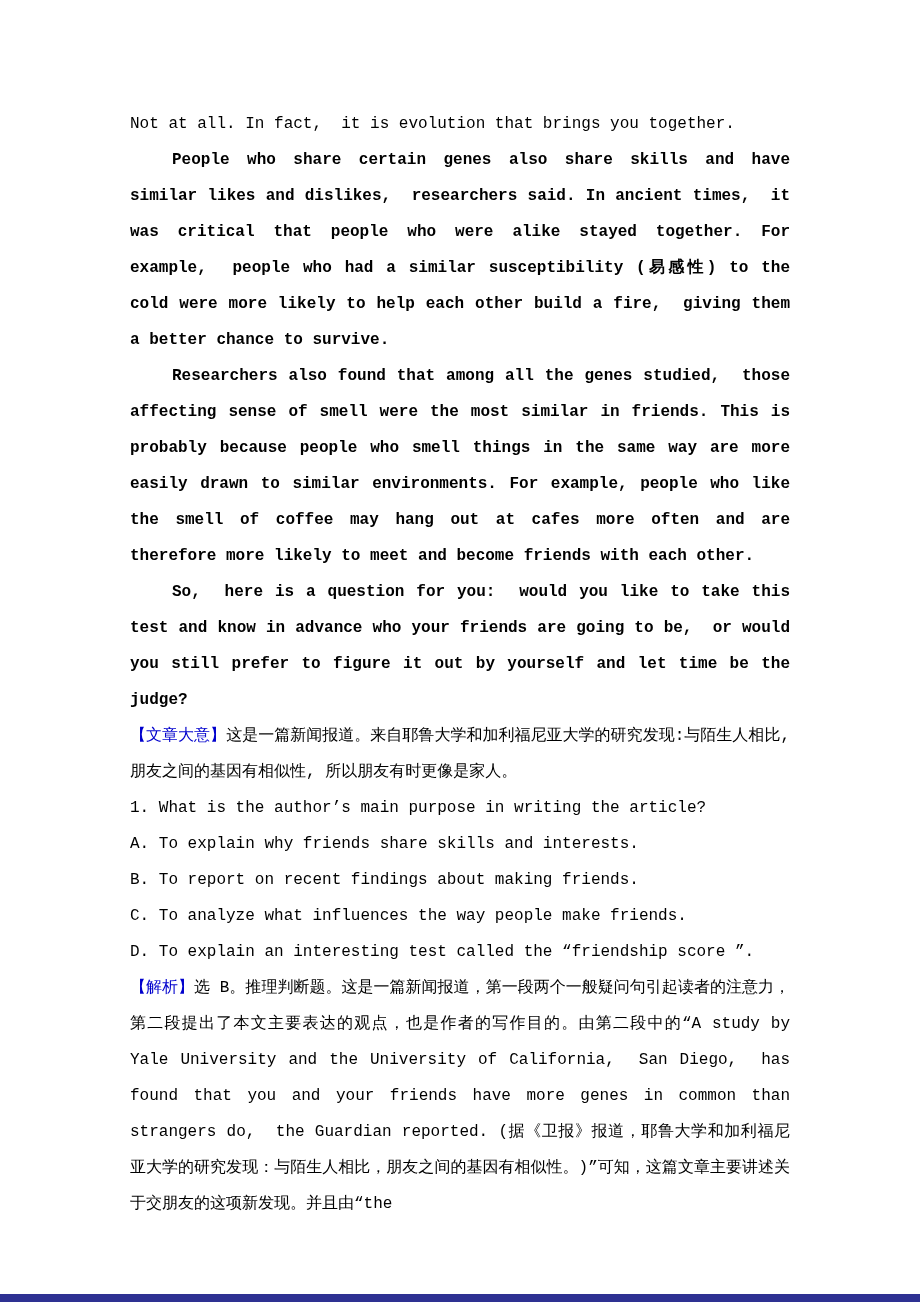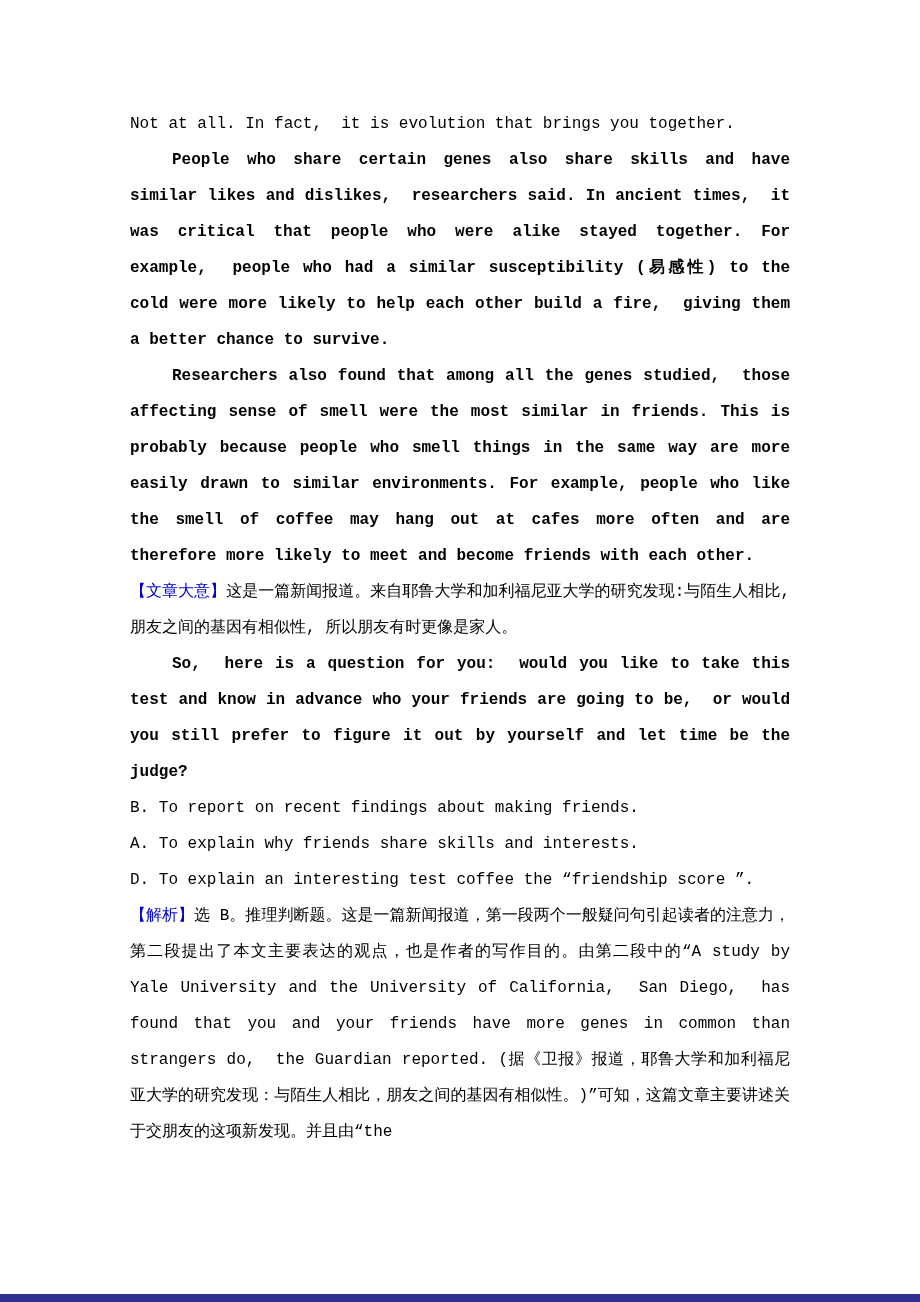--- a/index.html
+++ b/index.html
@@ -49,21 +49,23 @@
   }
 </style>
 </head>
 <body>
 
 <div class="page">
   <div class="doc-body">
       <p class="para"><span class="run normal">Not at all. In fact,  it is evolution that brings you together.</span></p>
       <p class="para indent"><span class="run normal">People who share certain genes also share skills and have similar likes and dislikes,  researchers said. In ancient times,  it was critical that people who were alike stayed together. For example,  people who had a similar susceptibility (易感性) to the cold were more likely to help each other build a fire,  giving them a better chance to survive.</span></p>
       <p class="para indent"><span class="run normal">Researchers also found that among all the genes studied,  those affecting sense of smell were the most similar in friends. This is probably because people who smell things in the same way are more easily drawn to similar environments. For example, people who like the smell of coffee may hang out at cafes more often and are therefore more likely to meet and become friends with each other.</span></p>
+      <p class="para indent"><span class="run normal">So,  here is a question for you:  would you like to take this test and know in advance who your friends are going to be,  or would you still prefer to figure it out by yourself and let time be the judge?</span></p>
       <p class="para"><span class="run label">【文章大意】</span><span class="run normal">这是一篇新闻报道。来自耶鲁大学和加利福尼亚大学的研究发现:与陌生人相比, 朋友之间的基因有相似性, 所以朋友有时更像是家人。</span></p>
-      <p class="para indent"><span class="run normal">So,  here is a question for you:  would you like to take this test and know in advance who your friends are going to be,  or would you still prefer to figure it out by yourself and let time be the judge?</span></p>
+      <p class="para"><span class="run normal">1. What is the author’s main purpose in writing the article?</span></p>
+      <p class="para"><span class="run normal">A. To explain why friends share skills and interests.</span></p>
       <p class="para"><span class="run normal">B. To report on recent findings about making friends.</span></p>
-      <p class="para"><span class="run normal">A. To explain why friends share skills and interests.</span></p>
-      <p class="para"><span class="run normal">D. To explain an interesting test coffee the “friendship score ”.</span></p>
+      <p class="para"><span class="run normal">C. To analyze what influences the way people make friends.</span></p>
+      <p class="para"><span class="run normal">D. To explain an interesting test called the “friendship score ”.</span></p>
       <p class="para"><span class="run label">【解析】</span><span class="run normal">选 B。推理判断题。这是一篇新闻报道，第一段两个一般疑问句引起读者的注意力，第二段提出了本文主要表达的观点，也是作者的写作目的。由第二段中的“A study by Yale University and the University of California,  San Diego,  has found that you and your friends have more genes in common than strangers do,  the </span><span class="run italic">Guardian</span><span class="run normal"> reported. (据《卫报》报道，耶鲁大学和加利福尼亚大学的研究发现：与陌生人相比，朋友之间的基因有相似性。)”可知，这篇文章主要讲述关于交朋友的这项新发现。并且由“the </span></p>
     </div>
   <div class="bottom-bar" style="background: rgb(46, 49, 146);"></div>
 </div>
 
 </body></html>

